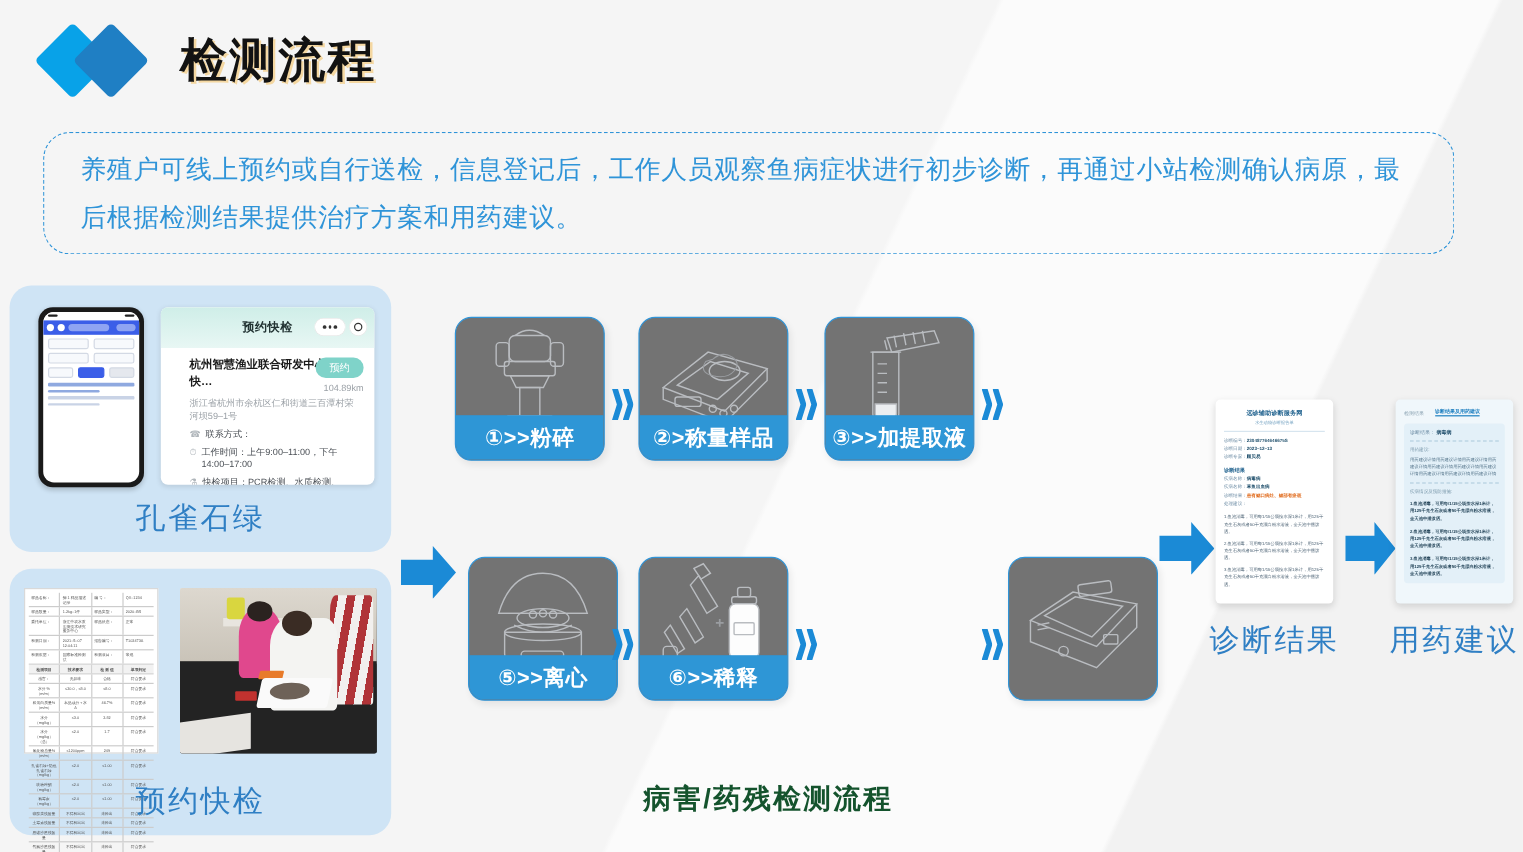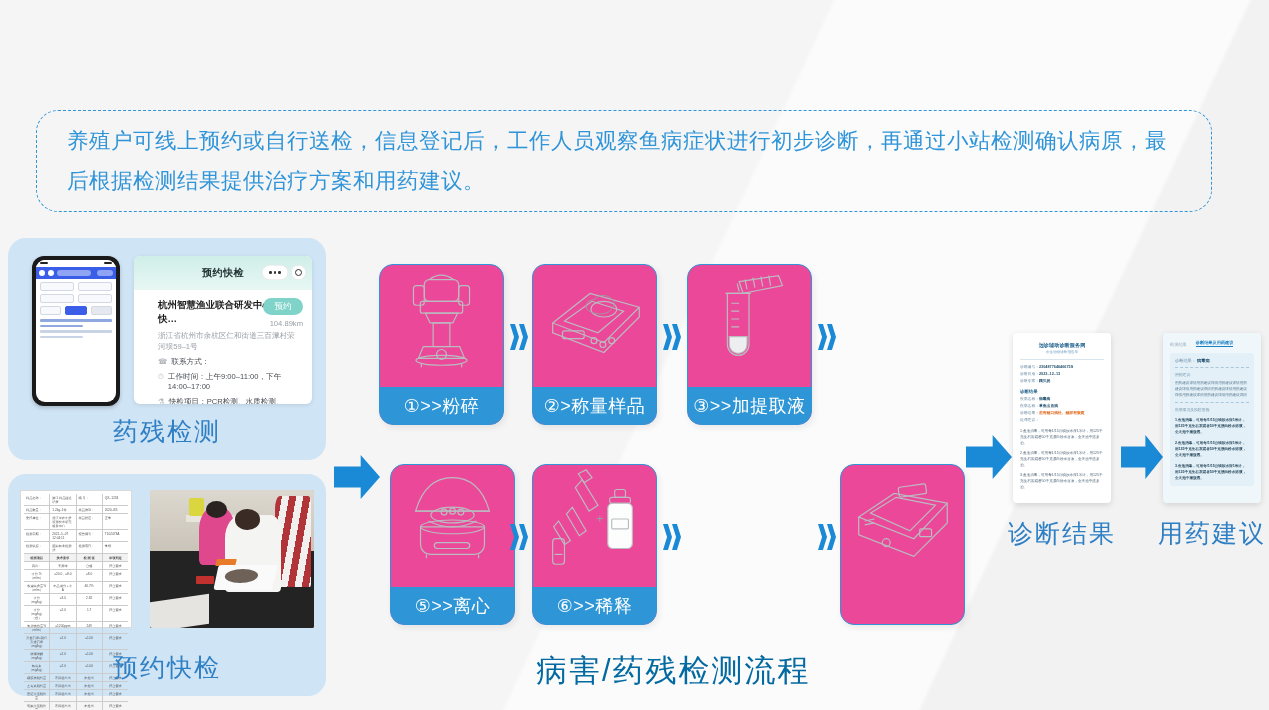--- a/index.html
+++ b/index.html
@@ -140,24 +140,25 @@
   .photo .p-head2{position:absolute;left:52%;top:14%;width:15%;height:15%;background:#3a2c24;border-radius:50%;}
   .photo .p-stripe{position:absolute;right:2%;top:4%;width:22%;height:66%;background:repeating-linear-gradient(100deg,#b03438 0 7px,#f2f0ee 7px 14px);border-radius:14% 8% 4% 4%;}
   .photo .p-tray{position:absolute;left:40%;top:54%;width:36%;height:18%;background:#fafafa;border-radius:3px;transform:skewX(-12deg);}
   .photo .p-fish{position:absolute;left:46%;top:57%;width:20%;height:10%;background:#6e6258;border-radius:50%;transform:skewX(-12deg);}
   .photo .p-paper{position:absolute;left:0;bottom:0;width:36%;height:22%;background:#e6e4e0;transform:skewY(-8deg);}
   .photo .p-red{position:absolute;left:28%;top:62%;width:11%;height:6%;background:#c1322f;border-radius:1px;}
   .photo .p-org{position:absolute;left:40%;top:50%;width:12%;height:5%;background:#e87b2a;border-radius:1px;transform:skewX(-14deg);}
 
   
   .step{
-    position:absolute;width:125px;height:161px;
+    position:absolute;width:125px;height:120px;
     border:1.5px solid #2f94d8;border-radius:14px;
-    background:#ec4899;box-sizing:border-box;overflow:hidden;
+    background:#737373;box-sizing:border-box;overflow:hidden;
     box-shadow:2px 3px 6px rgba(0,0,0,.07);
+    font-weight:bold;
   }
   .step .art{position:absolute;left:0;right:0;top:0;height:108px;}
   .step .lbl{
     position:absolute;left:0;right:0;bottom:0;height:37px;
     background:#2e96d6;color:#fff;font-size:18px;
     display:flex;align-items:center;justify-content:center;letter-spacing:.5px;
   }
 
   
   .chev{position:absolute;width:26px;height:38px;}
@@ -206,32 +207,39 @@
   .msheet .r1{font-size:4.2px;color:#6f8ea6;}
   .msheet .r1 b{color:#1b4a68;}
   .msheet .dash{border-top:.5px dashed #a9c7da;margin:4px 0;}
   .msheet .lab{font-size:3.8px;color:#7d9bad;}
   .msheet .txt{font-size:3.6px;color:#54748a;line-height:6px;margin-top:3px;}
   .msheet .num{font-size:3.6px;color:#2a4a5e;line-height:6px;margin-top:5px;font-weight:bold;}
 
   
   .flowcap{
     position:absolute;left:536px;top:650px;
-    font-size:31px;color:#0369a1;letter-spacing:2px;
+    font-size:23px;color:#14532d;letter-spacing:2px;font-weight:bold;
   }
 
   
   .art svg{width:100%;height:100%;display:block;}
 </style>
 </head>
 <body>
 
 <div class="bg-band"></div>
 <div class="page">
 
+  <div class="header">
+    <div class="logo">
+      <span class="dia left"></span>
+      <span class="dia right"></span>
+    </div>
+    <div class="title">检测流程</div>
+  </div>
 
   <div class="intro">
     <p>养殖户可线上预约或自行送检，信息登记后，工作人员观察鱼病症状进行初步诊断，再通过小站检测确认病原，最后根据检测结果提供治疗方案和用药建议。</p>
   </div>
 
   <div class="lcard top">
     <div class="phone">
       <div class="screen">
         <div class="statusbar">
             <i></i>
@@ -289,21 +297,21 @@
         <div class="irow">
           <span class="gi">⏱</span>
           <span class="tx"><span>工作时间：</span><span>上午9:00–11:00，下午14:00–17:00</span></span>
         </div>
         <div class="irow">
           <span class="gi">⚗</span>
           <span class="tx"><span>快检项目：</span><span>PCR检测、水质检测、药残检测</span></span>
         </div>
       </div>
     </div>
-    <div class="caption">药残检测</div>
+    <div class="caption">孔雀石绿</div>
   </div>
 
   <div class="lcard bottom">
     <div class="report">
       <div id="lr-head">
           <div class="rt">
             <div>样品名称：</div>
             <div>鲫 1 样品描述记录</div>
             <div>编  号：</div>
             <div>QX–1234</div>
@@ -458,21 +466,21 @@
             <ellipse cx="62.5" cy="96" rx="26" ry="5"></ellipse>
         <circle cx="62.5" cy="90" r="5"></circle>
             <path d="M42 99v4M83 99v4"></path>
       </g>
         </svg>
     </div>
     <div class="lbl">①&gt;&gt;粉碎</div>
   </div>
   <div class="chev" style="left:508px;top:318px;"></div>
 
-  <div class="step" style="left:532px;top:264px;border-radius:13px;">
+  <div class="step" style="left:532px;top:264px;">
     <div class="art">
       <svg viewBox="0 0 125 108">
           <g fill="none" stroke="#b9bcc0" stroke-width="1.2">
         <path d="M20 58 L58 28 L108 42 L72 78 Z"></path>
             <path d="M20 58v10l52 20 36-36V42"></path>
         <path d="M32 56 L60 36 L92 46 L66 68 Z"></path>
         <ellipse cx="72" cy="44" rx="13" ry="8"></ellipse>
         <rect x="30" y="66" width="22" height="8" rx="2"></rect>
         <circle cx="62" cy="76" r="3"></circle>
             <circle cx="71" cy="80" r="3"></circle>

